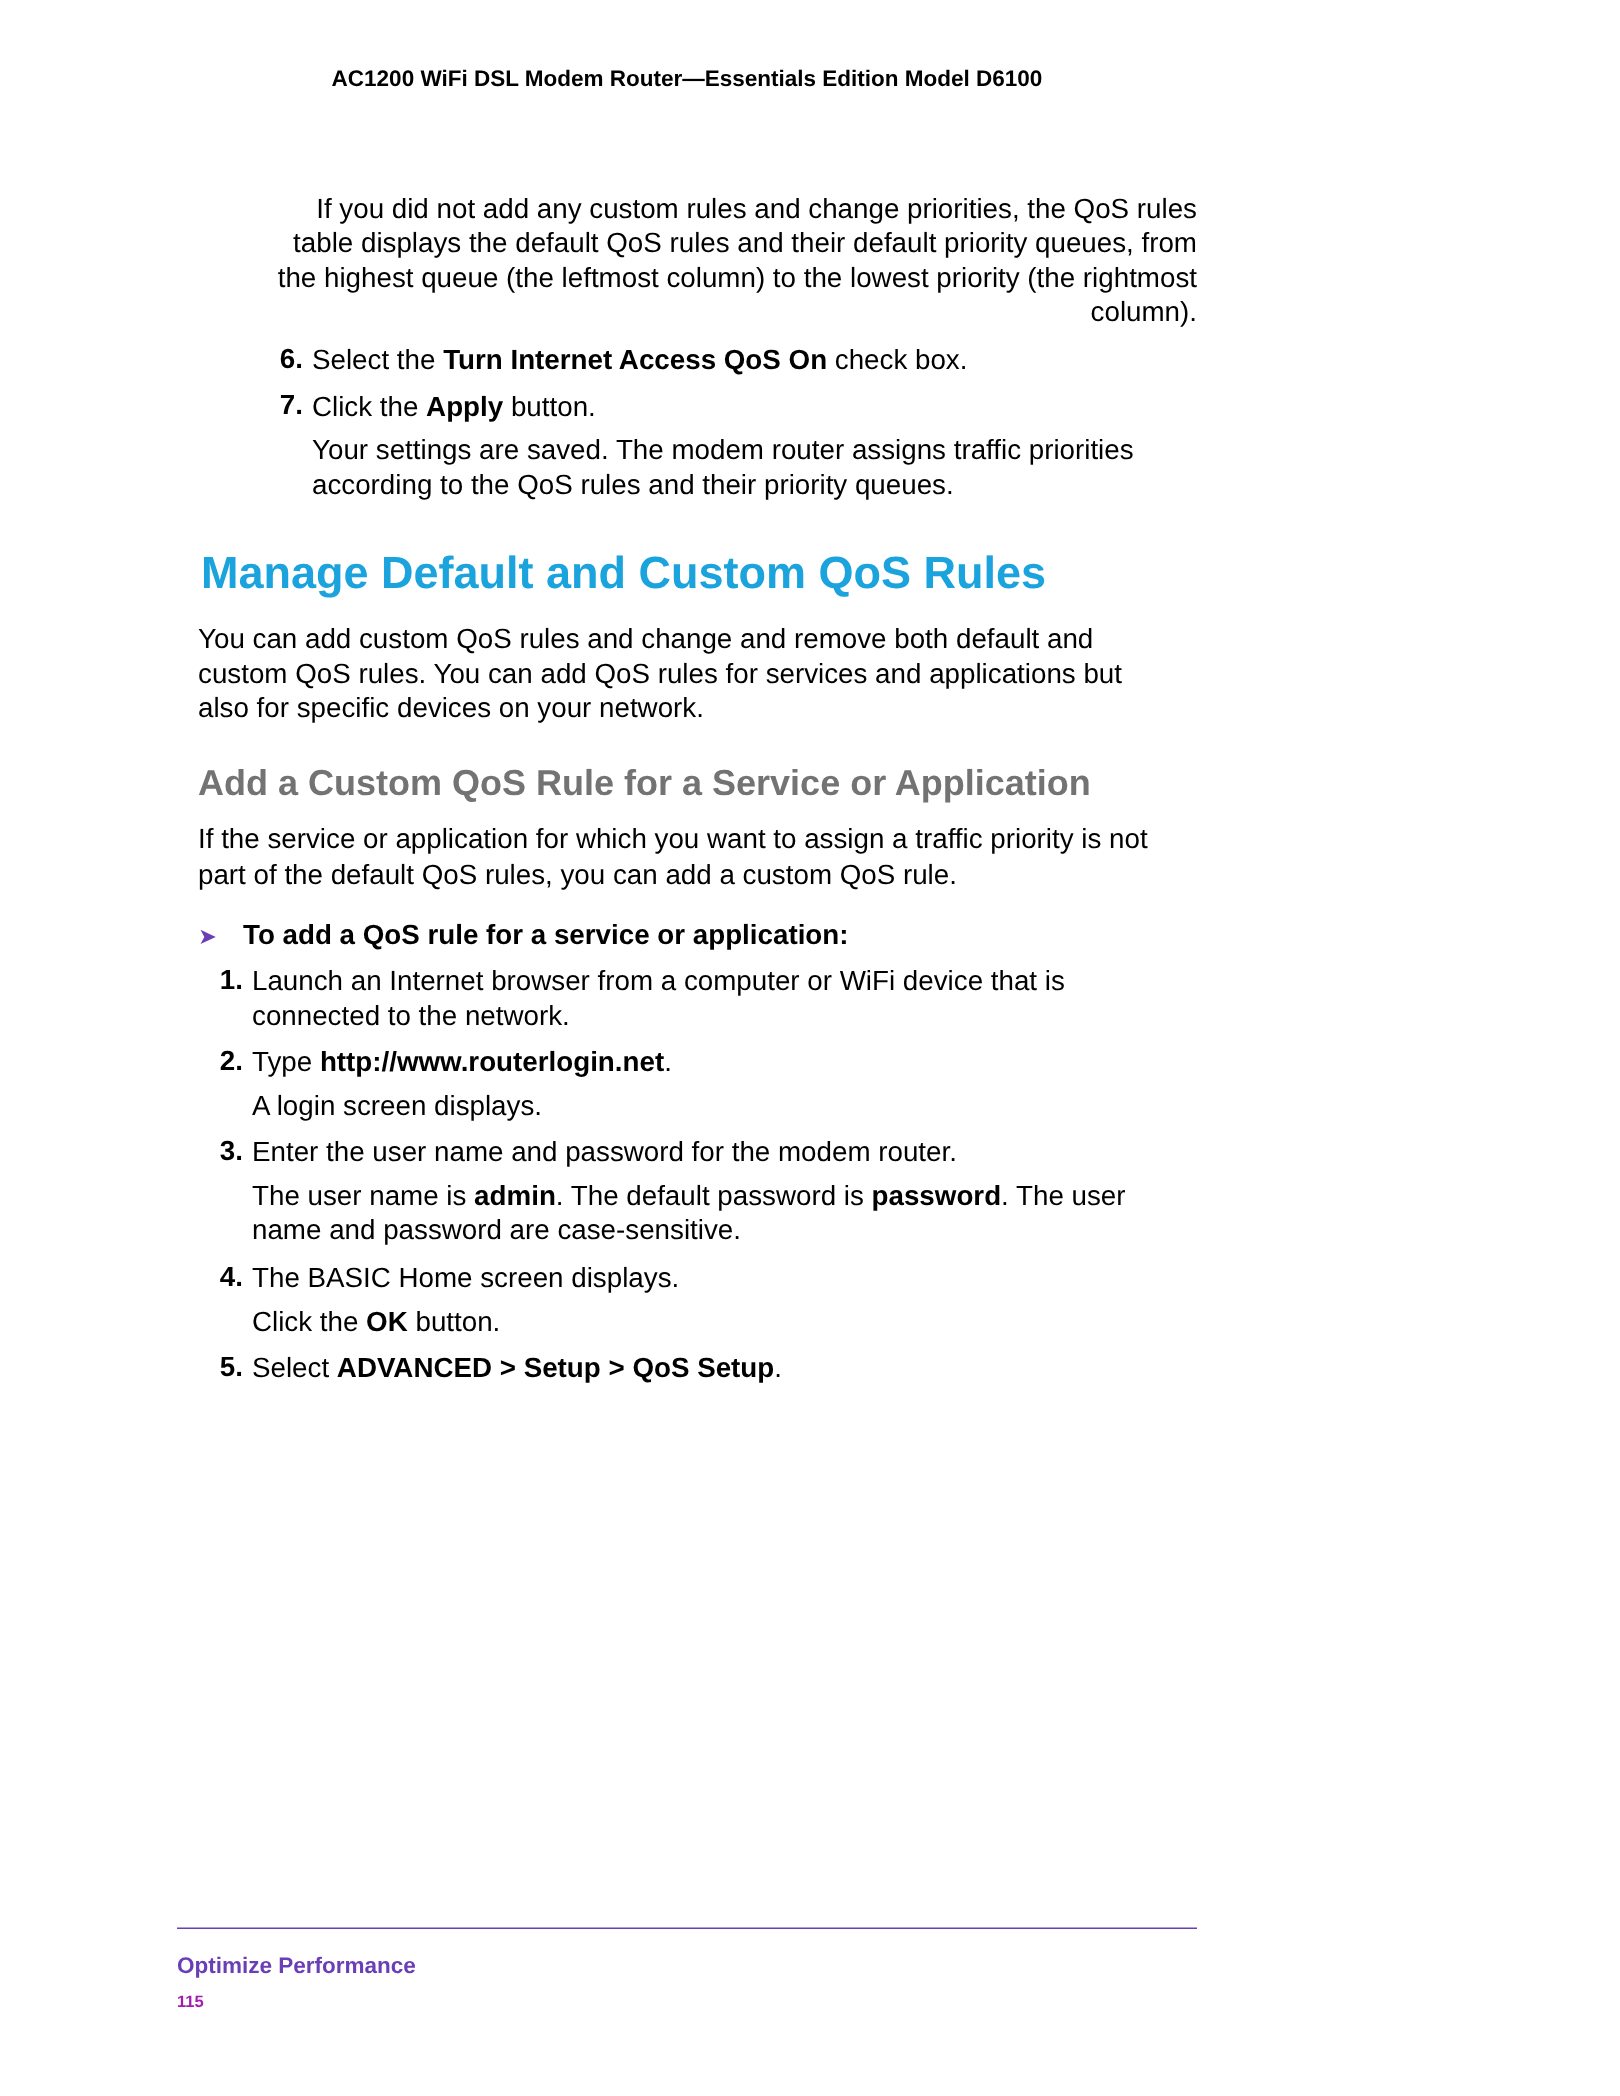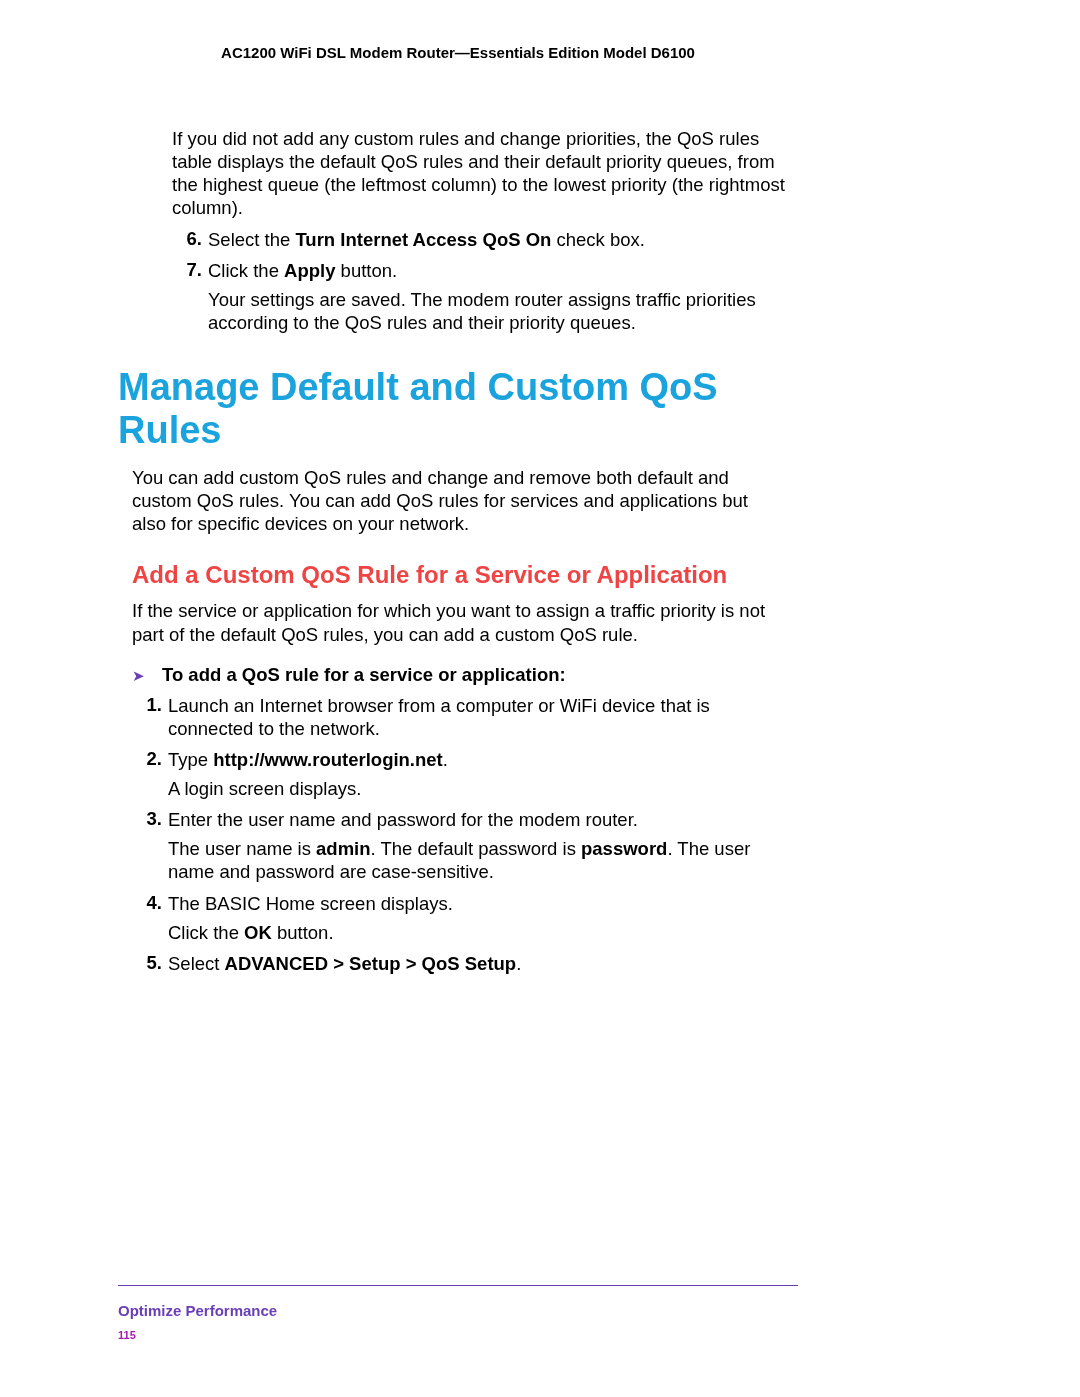--- a/index.html
+++ b/index.html
@@ -50,27 +50,27 @@
     line-height: 1.25;
   }
   .step-body p {
     margin: 0 0 6px 0;
   }
   .step-body p:last-child { margin-bottom: 0; }
   h1.section {
     font-family: "Segoe UI", "Trebuchet MS", Arial, sans-serif;
     font-weight: bold;
     color: #1aa3dd;
-    font-size: 38px;
-    margin: 32px 0 14px 0;
+    font-size: 30px;
+    margin: 32px 0 14px 16px;
   }
   h2.subsection {
     font-family: "Segoe UI", "Trebuchet MS", Arial, sans-serif;
     font-weight: bold;
-    color: #ef4444;
+    color: #737373;
     font-size: 24px;
     margin: 26px 0 10px 0;
   }
   .arrow-row {
     display: flex;
     align-items: flex-start;
     margin-top: 18px;
     margin-bottom: 6px;
   }
   .arrow {
@@ -110,21 +110,21 @@
   .bold { font-weight: bold; }
 </style>
 </head>
 <body>
 
 <div class="page">
 
   <div class="header-title">AC1200 WiFi DSL Modem Router—Essentials Edition Model D6100</div>
 
   <div class="indent-block">
-    <p class="body-text" style="margin:0 0 8px 0;">If you did not add any custom rules and change priorities, the QoS rules table displays the default QoS rules and their default priority queues, from the highest queue (the leftmost column) to the lowest priority (the rightmost column).</p>
+    <p class="body-text" style="margin:0 0 8px 0;text-align:right;">If you did not add any custom rules and change priorities, the QoS rules table displays the default QoS rules and their default priority queues, from the highest queue (the leftmost column) to the lowest priority (the rightmost column).</p>
 
     <div class="step">
       <div class="step-num">6.</div>
       <div class="step-body">
         <p><span>Select the </span><span class="bold">Turn Internet Access QoS On</span><span> check box.</span></p>
       </div>
     </div>
 
     <div class="step">
       <div class="step-num">7.</div>

